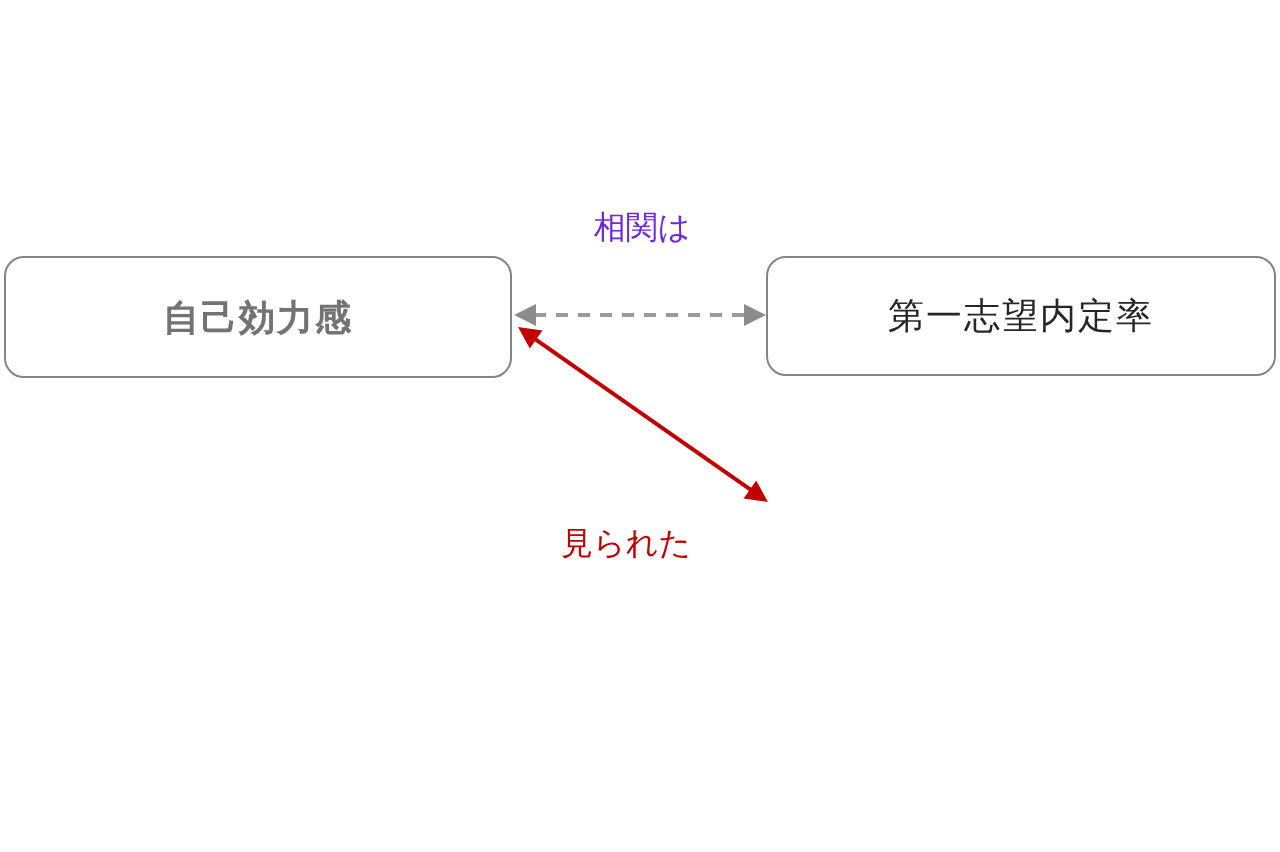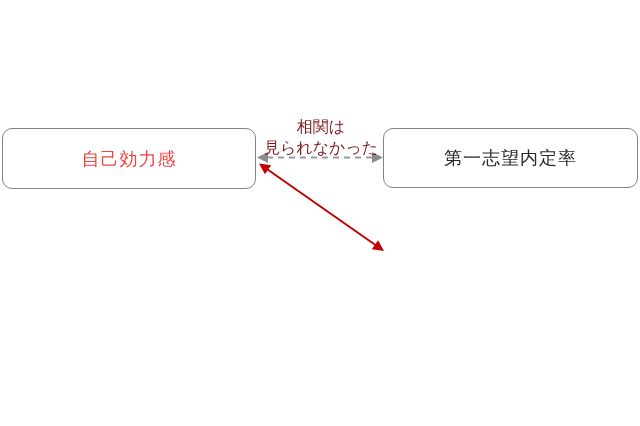--- a/index.html
+++ b/index.html
@@ -29,38 +29,37 @@
     border: 1.5px solid #848484;
     border-radius: 10px;
     display: flex;
     align-items: center;
     justify-content: center;
     font-size: 18px;
     letter-spacing: 1px;
     color: #262626;
   }
   .node.emphasis {
-    font-weight: normal;
-    color: #ef4444;
+    font-weight: bold;
+    color: #737373;
   }
   .node-self-efficacy   { left: 2px;   top: 128px; width: 254px; height: 61px; }
   .node-first-choice    { left: 383px; top: 128px; width: 255px; height: 60px; }
   .node-satisfaction    { left: 384px; top: 227px; width: 254px; height: 62px; }
 
   .edge-label {
     position: absolute;
     text-align: center;
     font-size: 16px;
     line-height: 21px;
     white-space: nowrap;
   }
   .edge-label-dark {
     left: 246px; top: 104px; width: 150px;
-    color: #7f1d1d;
-    margin-top: 12px;
+    color: #6d28d9;
   }
   .edge-label-red {
     left: 238px; top: 241px; width: 150px;
     color: #c00000;
   }
 </style>
 </head>
 <body>
 
 <div class="canvas">
@@ -84,20 +83,20 @@
     <span>自己効力感</span>
   </div>
 
   <div class="node node-first-choice">
     <span>第一志望内定率</span>
   </div>
 
 
   <div class="edge-label edge-label-dark">
     <span>相関は</span><br>
-    <span>見られなかった</span>
   </div>
 
   <div class="edge-label edge-label-red">
     <br>
+    <span>見られた</span>
   </div>
 
 </div>
 
 </body></html>

